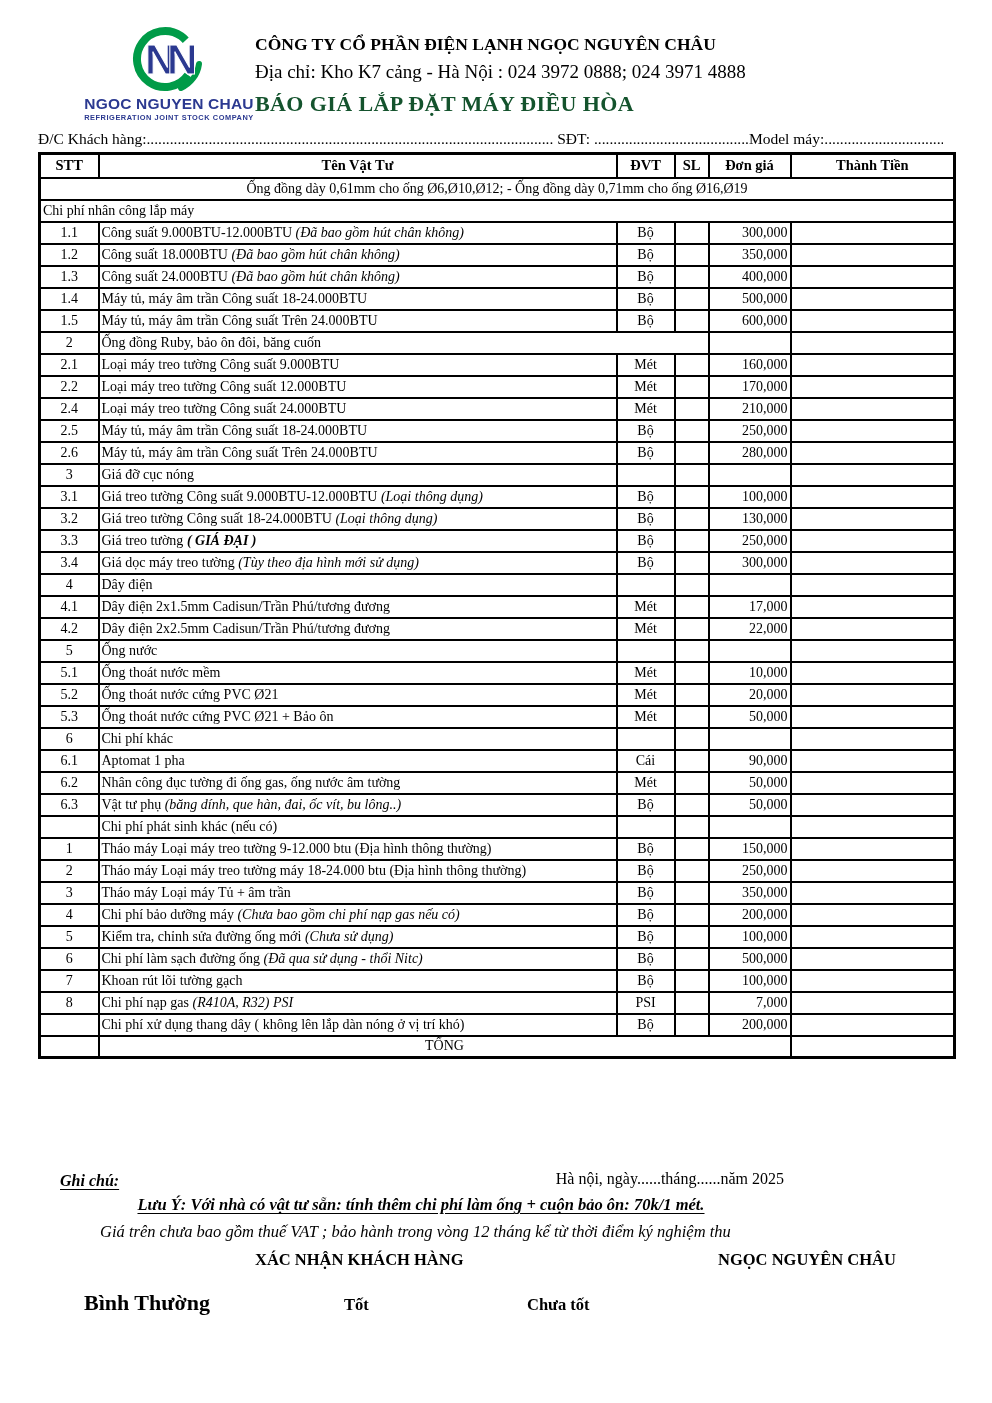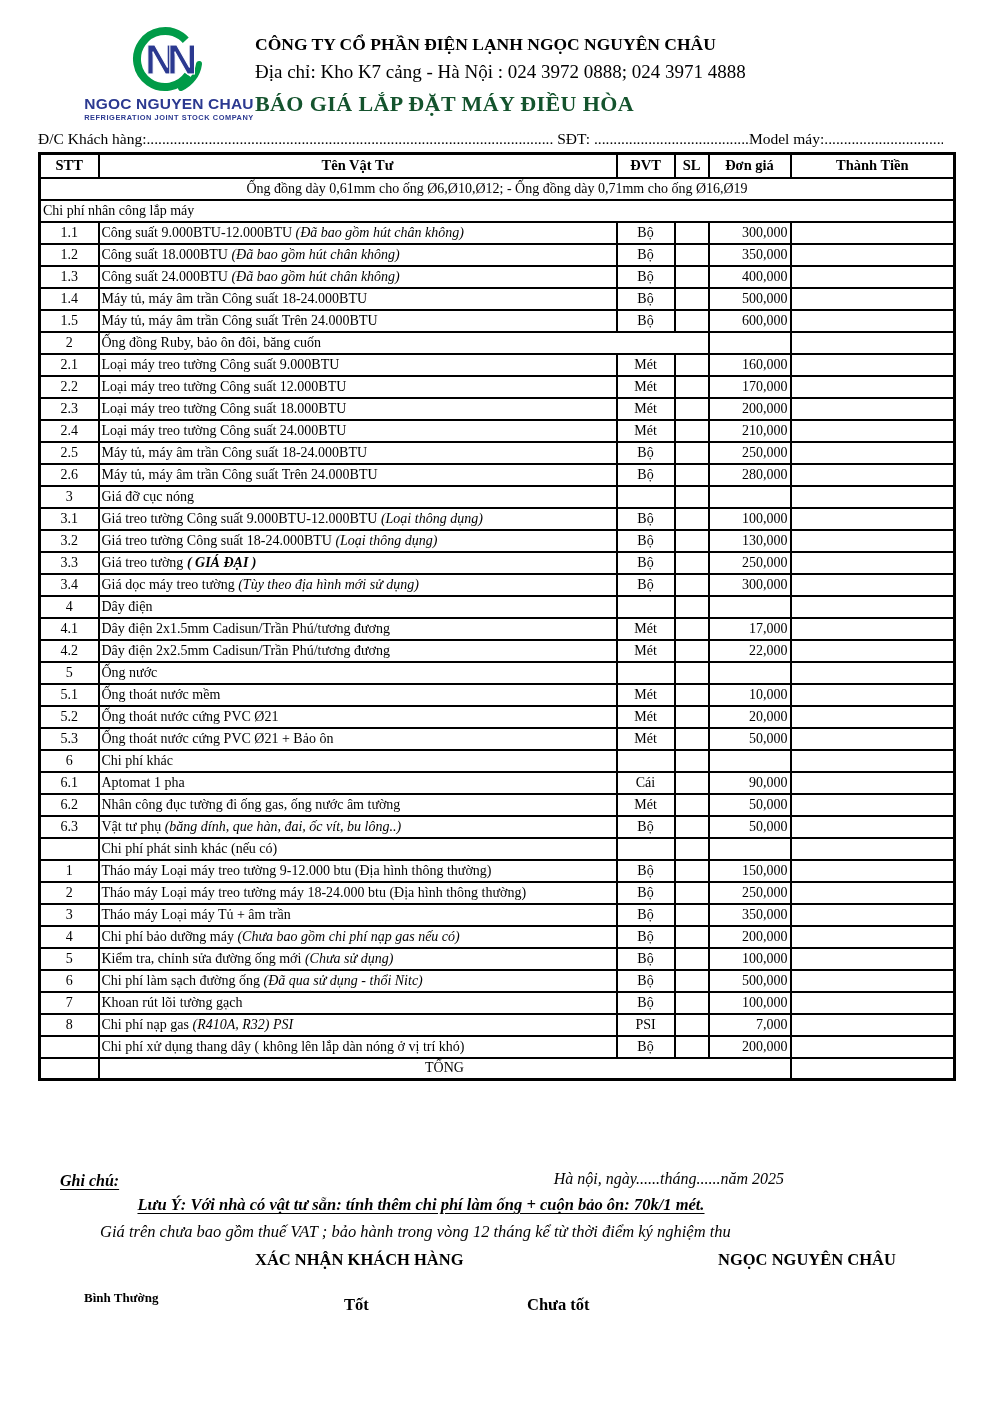--- a/index.html
+++ b/index.html
@@ -34,27 +34,27 @@
   .nm{text-align:left;padding-left:4px;}
   .b{font-weight:normal;}
   .it{font-style:italic;}
   .bi{font-style:italic;font-weight:bold;}
 
   
   .footer{position:absolute;left:0;top:1166px;width:842px;height:235px;font-size:16px;}
   .footer .abs{position:absolute;white-space:nowrap;}
   .ghi-chu{left:60px;top:6px;font-weight:bold;font-style:italic;
            text-decoration:underline;text-underline-offset:3px;}
-  .date-line{right:58px;top:4px;font-style:italic;}
+  .date-line{right:58px;top:4px;}
   .luu-y{left:0;top:29px;width:100%;text-align:center;font-weight:bold;font-style:italic;
          text-decoration:underline;text-underline-offset:3px;font-size:16.5px;}
   .vat-line{left:100px;top:56px;font-style:italic;font-size:16.5px;}
   .sign-left{left:255px;top:84px;font-weight:bold;font-size:16.5px;}
   .sign-right{left:718px;top:84px;font-weight:bold;font-size:16.5px;}
-  .rate-1{left:84px;top:124px;font-weight:bold;font-size:13px;}
+  .rate-1{left:84px;top:124px;font-weight:bold;font-size:22px;}
   .rate-2{left:344px;top:129px;font-weight:bold;font-size:16.5px;}
   .rate-3{left:527px;top:129px;font-weight:bold;font-size:16.5px;}
 </style>
 </head>
 <body>
 
 <div class="page">
 
   <div class="logo">
     <svg width="100" height="70" viewBox="0 0 100 70">
@@ -157,28 +157,20 @@
         </tr>
         <tr>
           <td class="c">2.2</td>
           <td class="nm">Loại máy treo tường Công suất 12.000BTU</td>
           <td class="c">Mét</td>
           <td class="c"></td>
           <td class="r">170,000</td>
           <td class="r"></td>
         </tr>
         <tr>
-          <td class="c">2.3</td>
-          <td class="nm">Loại máy treo tường Công suất 18.000BTU</td>
-          <td class="c">Mét</td>
-          <td class="c"></td>
-          <td class="r">200,000</td>
-          <td class="r"></td>
-        </tr>
-        <tr>
           <td class="c">2.4</td>
           <td class="nm">Loại máy treo tường Công suất 24.000BTU</td>
           <td class="c">Mét</td>
           <td class="c"></td>
           <td class="r">210,000</td>
           <td class="r"></td>
         </tr>
         <tr>
           <td class="c">2.5</td>
           <td class="nm">Máy tủ, máy âm trần Công suất 18-24.000BTU</td>

